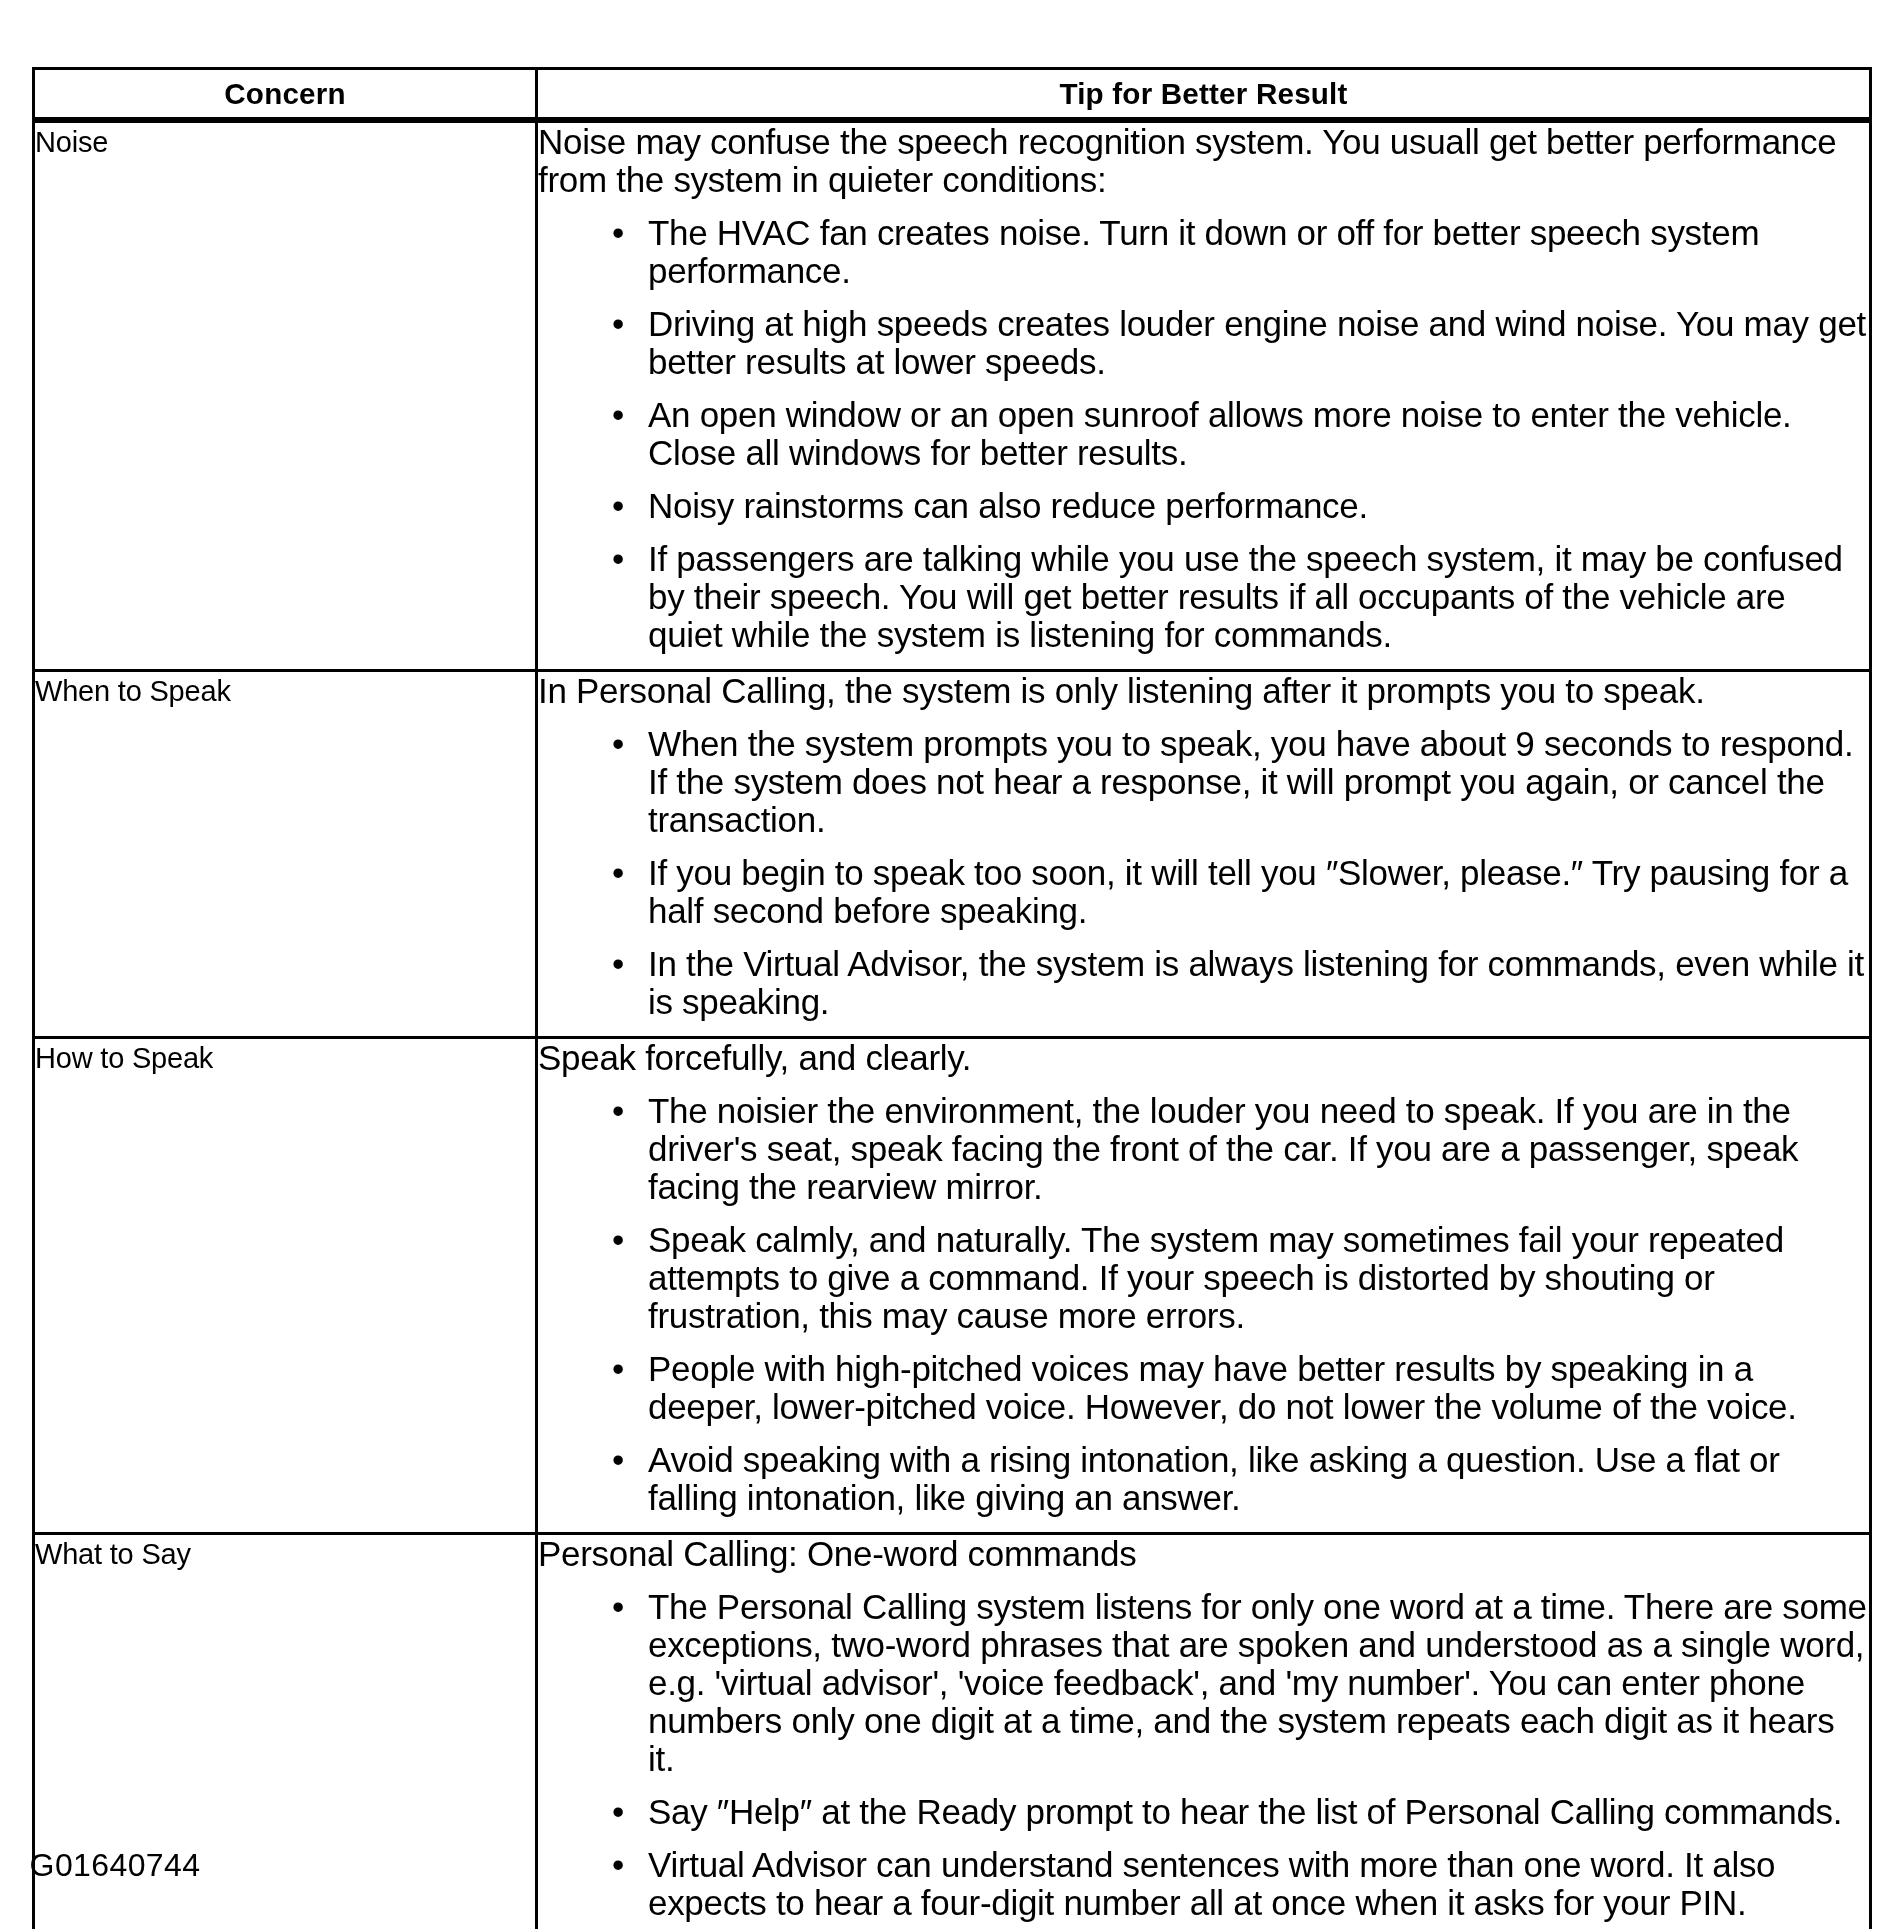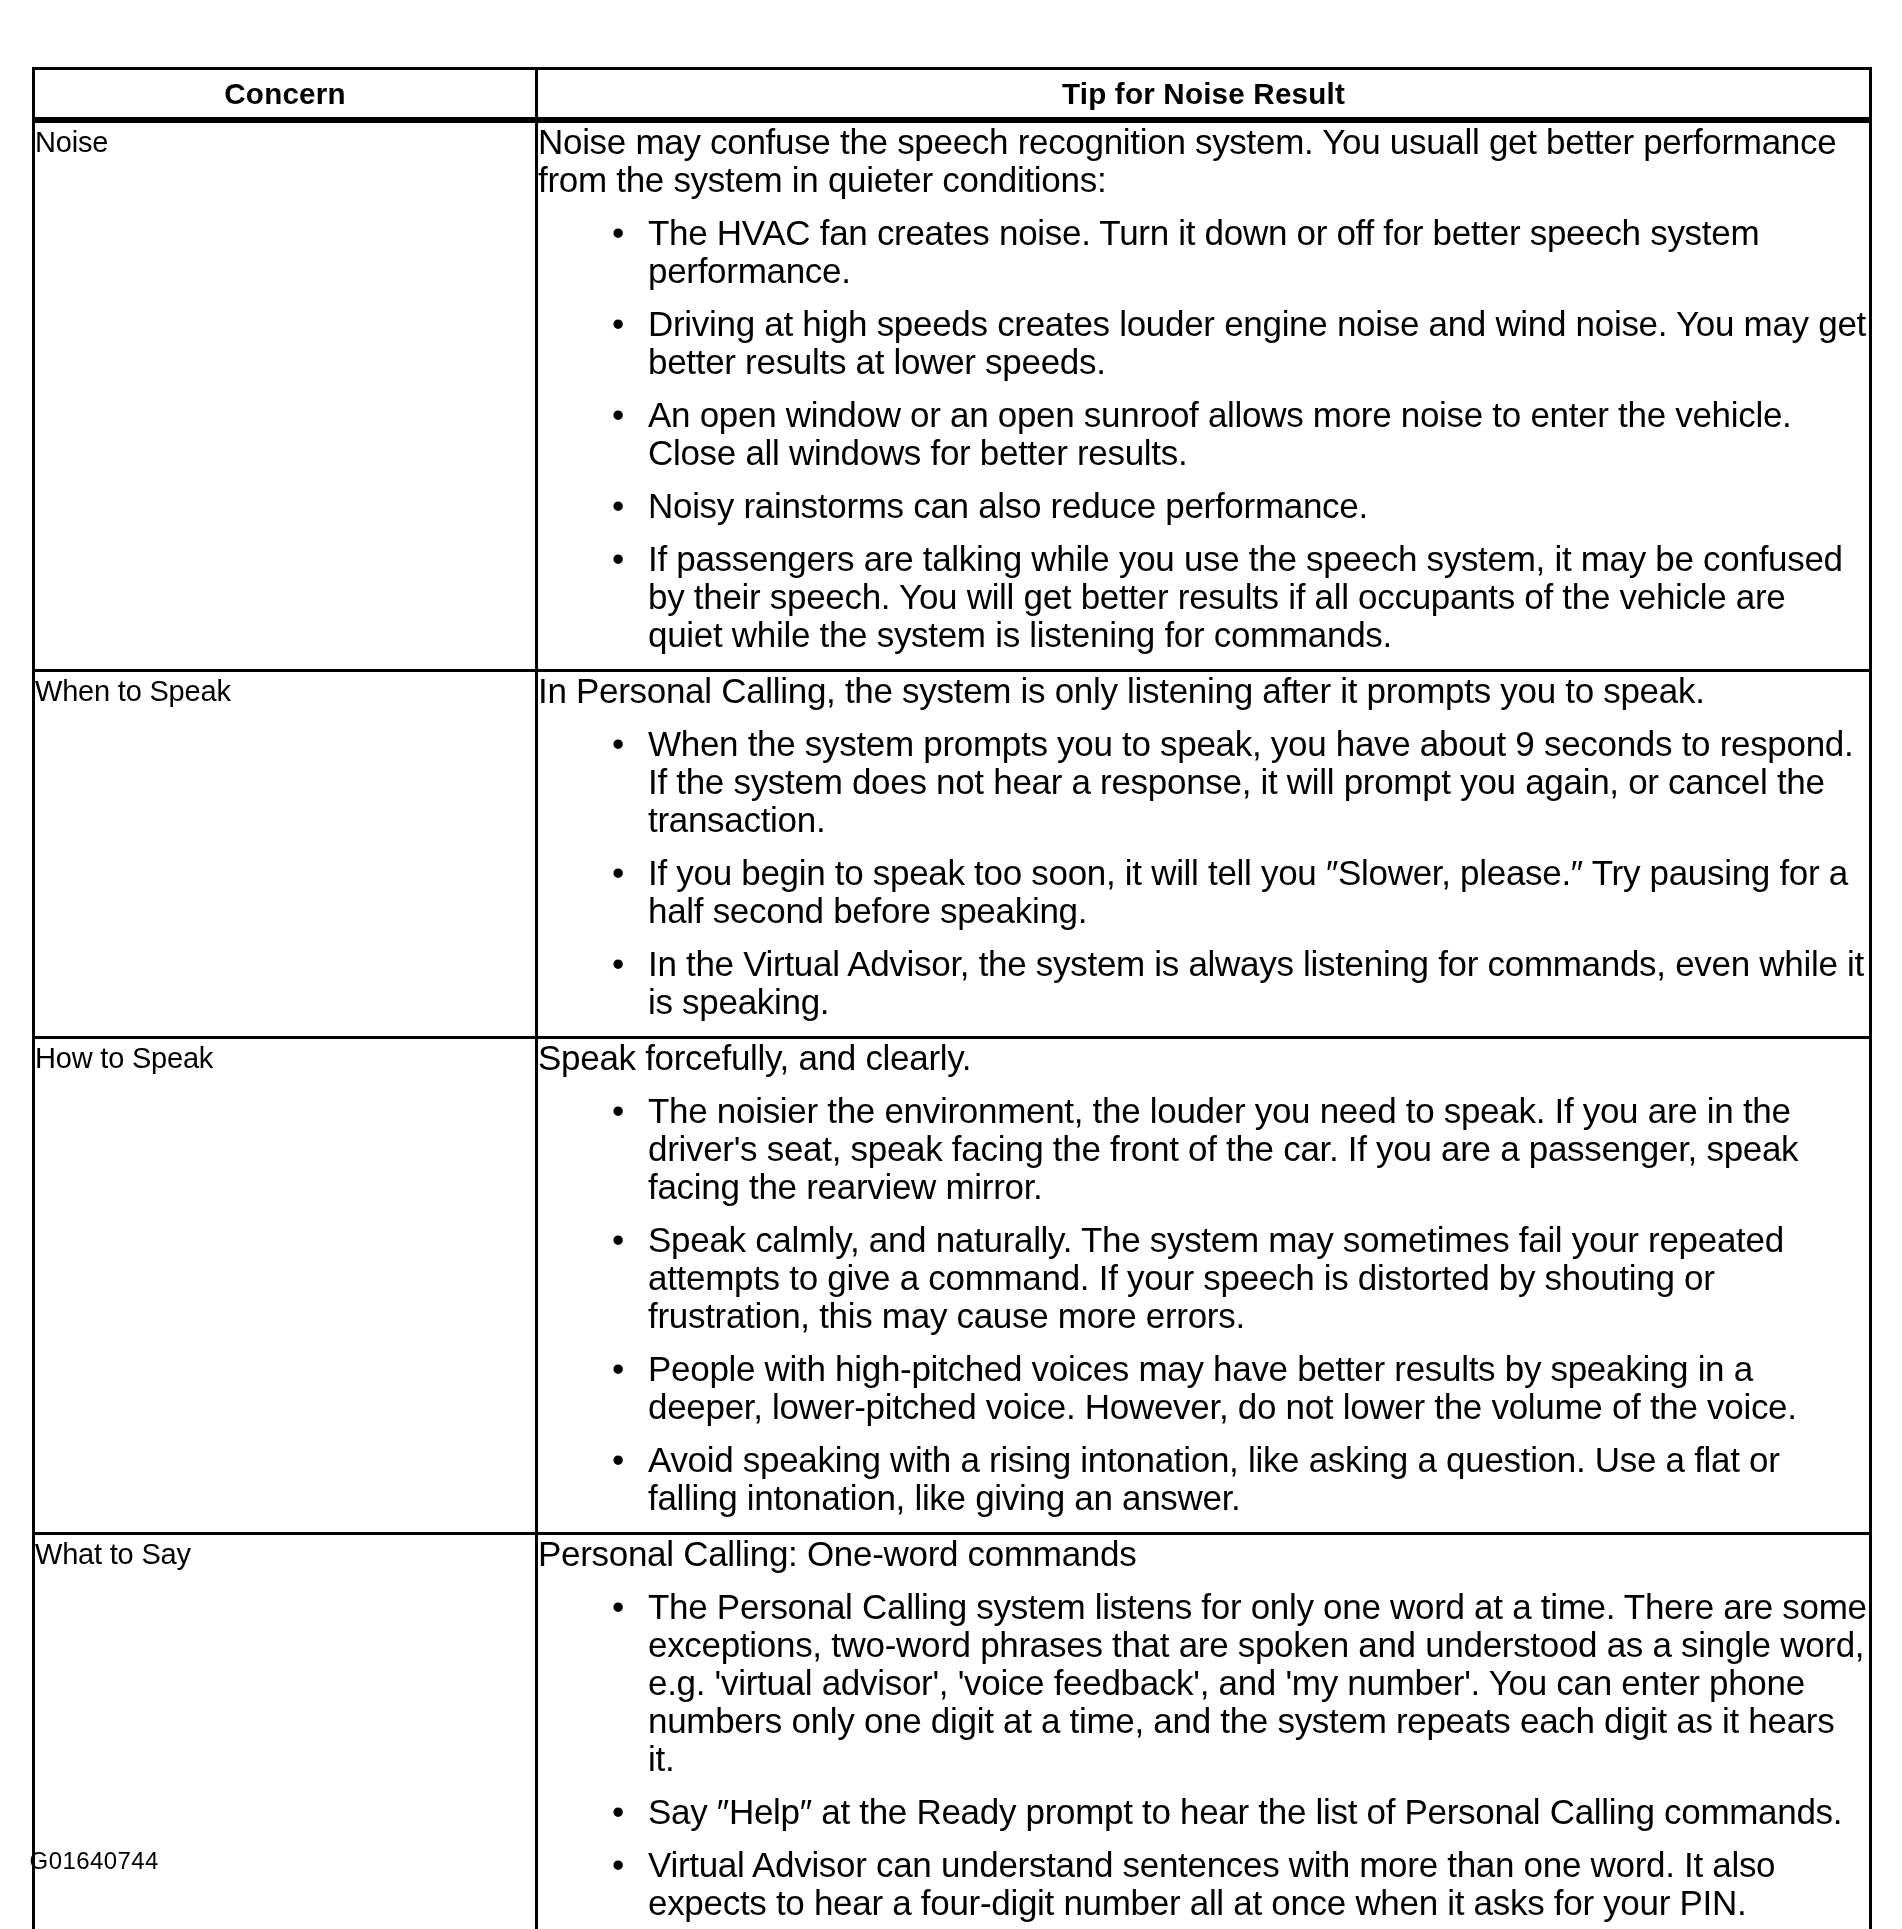--- a/index.html
+++ b/index.html
@@ -73,38 +73,38 @@
   td.tip-cell li::before {
     content: "\2022";
     position: absolute;
     left: -36px;
     top: 0;
   }
   .figure-id {
     position: absolute;
     left: 29.6px;
     top: 1847px;
-    font-size: 24px;
+    font-size: 32px;
     letter-spacing: 0.4px;
   }
 </style>
 </head>
 <body>
 
 <div class="page">
 
   <table class="tips">
     <colgroup>
         <col class="c1">
         <col class="c2">
       </colgroup>
     <thead>
       <tr>
         <th>Concern</th>
-        <th>Tip for Noise Result</th>
+        <th>Tip for Better Result</th>
       </tr>
     </thead>
     <tbody>
 
       <tr class="row-0">
         <td class="concern-cell">Noise</td>
         <td class="tip-cell">
           <p class="intro">Noise may confuse the speech recognition system. You usuall get better performance from the system in quieter conditions:</p>
           <ul>
             <li>The HVAC fan creates noise. Turn it down or off for better speech system performance.</li>

